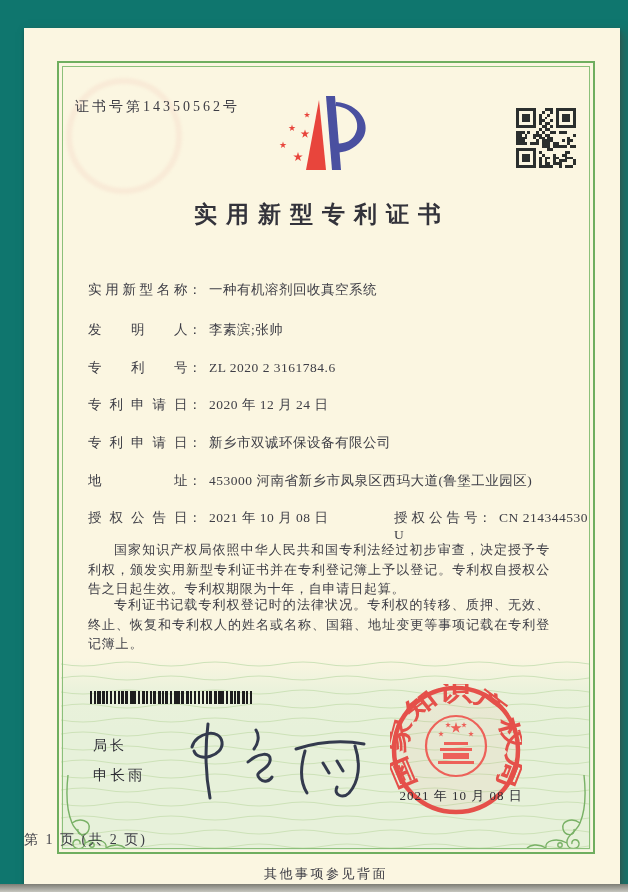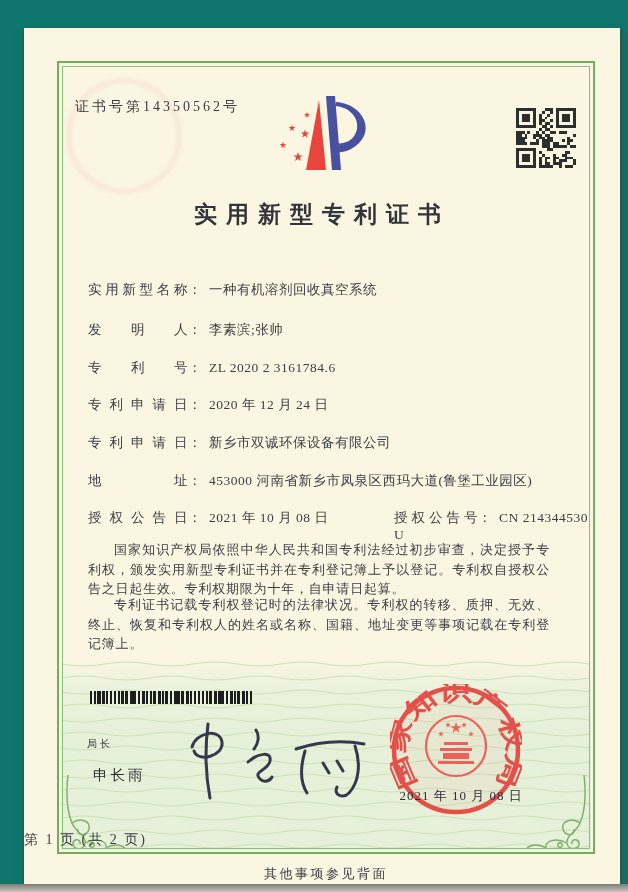--- a/index.html
+++ b/index.html
@@ -30,21 +30,21 @@
   .fvalue { margin-left:7px; }
   .grant-right { position:absolute; left:306px; top:0; }
   .grant-right .flabel { width:84px; }
   .para { position:absolute; left:64px; width:462px; font-size:13px; line-height:19.5px;
           text-align:justify; text-indent:2em; letter-spacing:.8px; color:#3e3e46; }
   .barcode { position:absolute; left:66px; top:663px; width:163px; height:13px;
           background-image:
             repeating-linear-gradient(90deg,#1d1d1d 0 2px,rgba(0,0,0,0) 2px 4px),
             repeating-linear-gradient(90deg,#1d1d1d 0 1px,rgba(0,0,0,0) 1px 7px),
             repeating-linear-gradient(90deg,rgba(0,0,0,0) 0 9px,#1d1d1d 9px 11px); }
-  .signer-title { position:absolute; left:63px; top:709px; font-size:10px; letter-spacing:3px; color:#2f2f36; }
+  .signer-title { position:absolute; left:69px; top:709px; font-size:14px; letter-spacing:3px; color:#2f2f36; }
   .signer-name  { position:absolute; left:69px; top:738px; font-size:14.5px; letter-spacing:3px; color:#2f2f36; }
   .signature { position:absolute; left:160px; top:692px; }
   .seal { position:absolute; left:366px; top:656px; }
   .seal-date { position:absolute; left:372px; top:759px; width:130px; text-align:center;
           font-size:13px; letter-spacing:1px; color:#2e2e34; z-index:6; }
   .page-info { position:absolute; left:0; right:0; top:803px; 
           font-size:14px; letter-spacing:2px; color:#3e3e46; }
   .footer-note { position:absolute; left:8px; right:0; top:837px; text-align:center;
           font-size:13px; letter-spacing:2.5px; color:#3c3c44; }
 </style>

